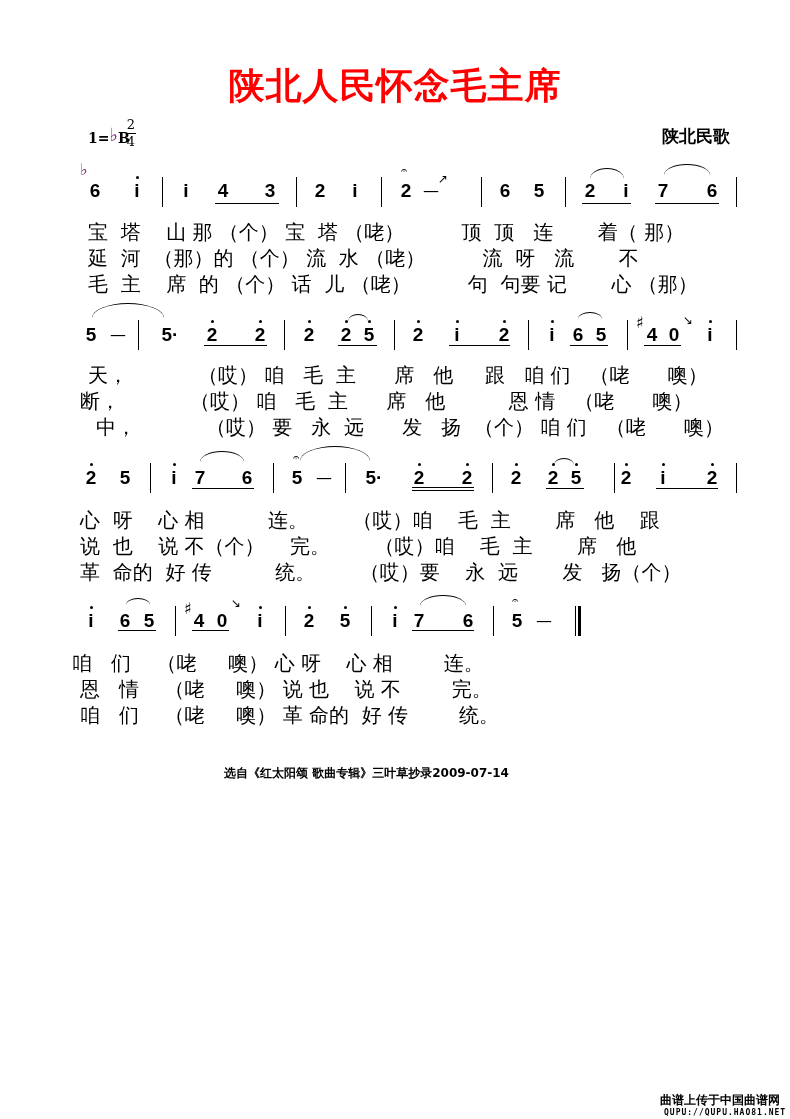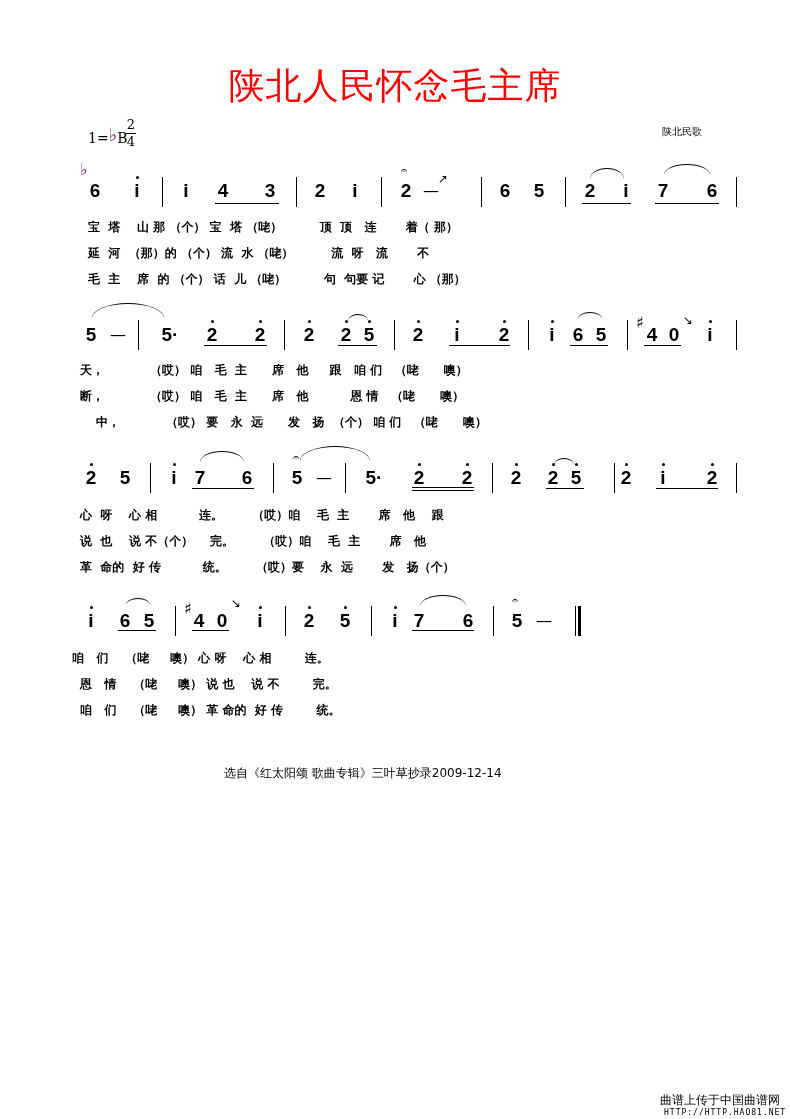--- a/index.html
+++ b/index.html
@@ -1,31 +1,31 @@
 <!DOCTYPE html>
 <html><head>
 <meta charset="utf-8">
 <style>
   html, body { margin:0; padding:0; background:#fff; }
   body { width:790px; height:1119px; position:relative; overflow:hidden; font-family:"DejaVu Sans", sans-serif; color:#000; }
-  .abs { position:absolute; }
+  .abs { position:absolute;font-weight:bold; }
   .title { left:0; width:790px; top:62px; text-align:center; color:#ff0000; font-family:"DejaVu Serif", serif; font-size:36px; letter-spacing:1px; }
   .key { left:88px; top:126px; font-family:"DejaVu Serif", serif; font-size:14px; }
   .key .flat { color:#7a2a7a; font-size:18px; position:relative; top:-2px; }
   .ts { position:absolute; left:126px; top:118px; font-family:"DejaVu Serif", serif; font-size:13px; text-align:center; line-height:14px; width:10px; }
   .ts .bar { border-top:1px solid #000; margin:1px 0; }
-  .composer { left:662px; top:125px; font-size:10px;text-align:right; }
+  .composer { left:662px; top:125px; font-size:17px;text-align:right; }
   .note { position:absolute; font-family:"Liberation Sans", sans-serif; font-weight:bold; font-size:19px; width:14px; text-align:center; }
   .note .hi { position:absolute; left:6px; top:-4px; width:3px; height:3px; background:#000; border-radius:50%; }
   .bl { position:absolute; width:1px; background:#000; height:30px; }
   .dbl { position:absolute; width:3px; background:#000; height:30px; }
   .ul { position:absolute; height:1px; background:#000; }
   .arc { position:absolute; border-top:1px solid #000; border-radius:50% 50% 0 0 / 100% 100% 0 0; height:10px; }
   .dash { position:absolute; font-size:16px; }
-  .lyric { position:absolute; font-size:12px; letter-spacing:0; white-space:pre;font-weight:bold; }
+  .lyric { position:absolute; font-size:20px; letter-spacing:0; white-space:pre; }
   .fermata { position:absolute; font-size:11px; }
   .acc { position:absolute; font-size:16px; color:#000; }
   .footer { left:224px; top:765px; font-size:12px; }
   .wm1 { left:660px; top:1092px; font-size:12px; }
   .wm2 { left:664px; top:1108px; font-size:8px; letter-spacing:1px; font-family:"DejaVu Sans Mono", monospace; }
 </style>
 </head>
 <body>
 
 <div class="abs title">陕北人民怀念毛主席</div>
@@ -103,21 +103,21 @@
   <div class="ul" style="left:570px;top:345px;width:38px;"></div>
   <div class="bl" style="left:627px;top:320px;"></div>
   <span class="acc" style="left:636px;top:313px;">♯</span>
   <span class="note" style="left:645px;top:324px;">4</span>
   <span class="note" style="left:667px;top:324px;">0</span>
   <div class="ul" style="left:644px;top:345px;width:37px;"></div>
   <span class="acc" style="left:683px;top:313px;font-size:12px;">↘</span>
   <span class="note" style="left:703px;top:324px;">i<i class="hi"></i></span>
   <div class="bl" style="left:736px;top:320px;"></div>
 </div>
-<div class="lyric" style="left:80px;top:362px;">天，           （哎） 咱   毛  主      席   他     跟   咱 们   （咾      噢）</div>
+<div class="lyric" style="left:88px;top:362px;">天，           （哎） 咱   毛  主      席   他     跟   咱 们   （咾      噢）</div>
 <div class="lyric" style="left:80px;top:388px;">断，           （哎） 咱   毛  主      席   他          恩 情   （咾      噢）</div>
 <div class="lyric" style="left:96px;top:414px;">中，           （哎） 要   永  远      发   扬  （个） 咱 们   （咾      噢）</div>
 
 <div>
   <span class="note" style="left:84px;top:467px;">2<i class="hi"></i></span>
   <span class="note" style="left:118px;top:467px;">5</span>
   <div class="bl" style="left:150px;top:463px;"></div>
   <span class="note" style="left:167px;top:467px;">i<i class="hi"></i></span>
   <div class="arc" style="left:200px;top:451px;width:44px;"></div>
   <span class="note" style="left:193px;top:467px;">7</span>
@@ -177,16 +177,16 @@
   <span class="fermata" style="left:512px;top:594px;">𝄐</span>
   <span class="note" style="left:510px;top:610px;">5</span>
   <span class="dash" style="left:536px;top:611px;">—</span>
   <div class="bl" style="left:575px;top:606px;"></div>
   <div class="dbl" style="left:578px;top:606px;"></div>
 </div>
 <div class="lyric" style="left:72px;top:650px;">咱   们    （咾     噢） 心 呀    心 相        连。</div>
 <div class="lyric" style="left:80px;top:676px;">恩   情    （咾     噢） 说 也    说 不        完。</div>
 <div class="lyric" style="left:80px;top:702px;">咱   们    （咾     噢） 革 命的  好 传        统。</div>
 
-<div class="abs footer">选自《红太阳颂 歌曲专辑》三叶草抄录2009-12-14</div>
+<div class="abs footer">选自《红太阳颂 歌曲专辑》三叶草抄录2009-07-14</div>
 
 <div class="abs wm1">曲谱上传于中国曲谱网</div>
-<div class="abs wm2">HTTP://HTTP.HAO81.NET</div>
+<div class="abs wm2">QUPU://QUPU.HAO81.NET</div>
 
 </body></html>

